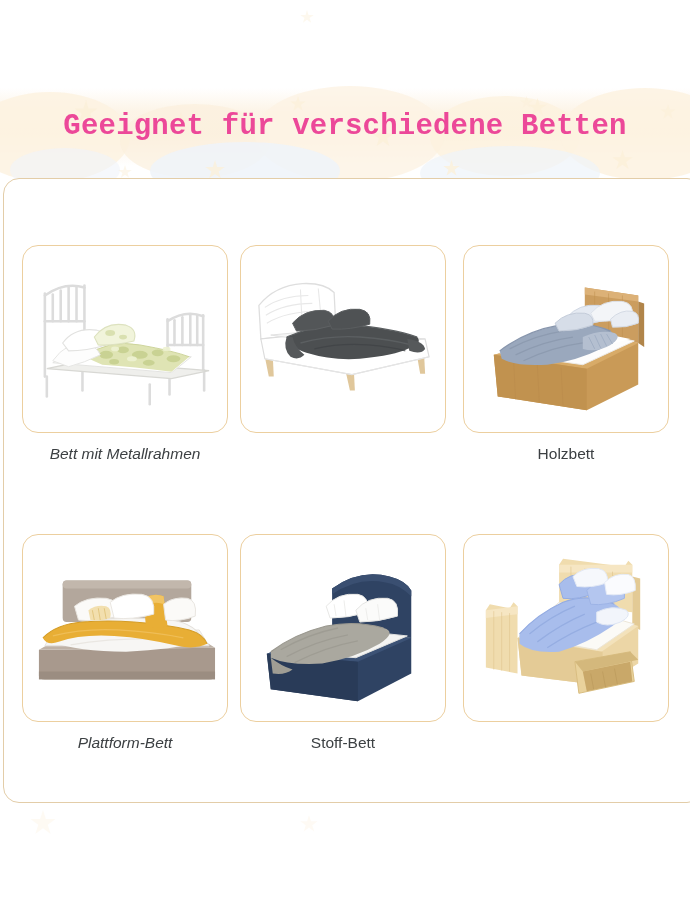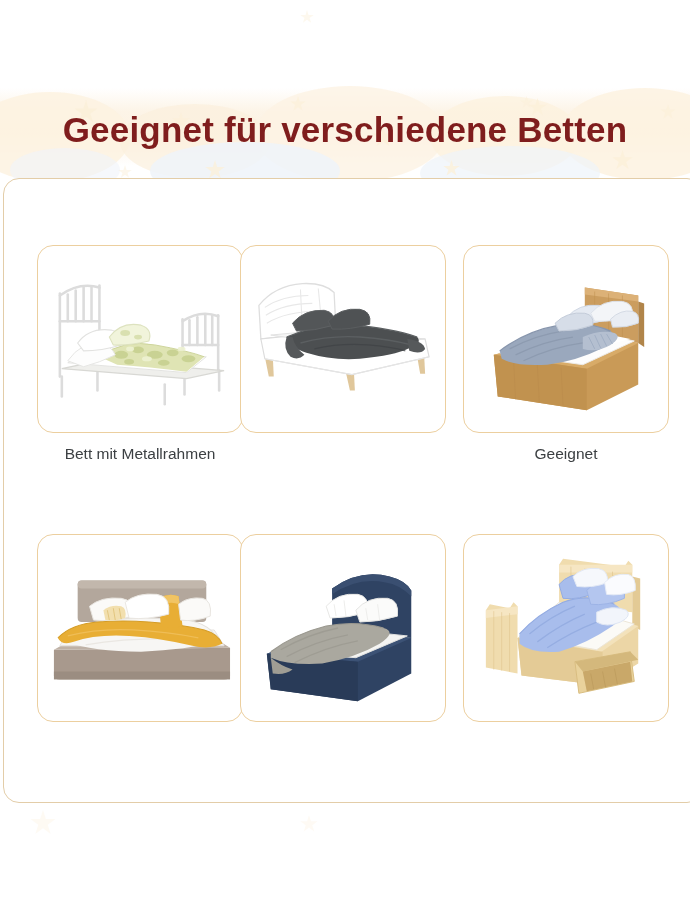--- a/index.html
+++ b/index.html
@@ -73,25 +73,26 @@
   .s13{ left: 30px;  top: 810px; width: 26px; height: 26px; opacity: .5;  background:#fdf5e7; }
   .s14{ left: 300px; top: 815px; width: 18px; height: 18px; opacity: .45; background:#fdf5e7; }
 
   
   .page-title {
     position: absolute;
     left: 50%;
     transform: translateX(-50%);
     top: 112px;
     white-space: nowrap;
-    font-size: 35px;
+    font-size: 29px;
     font-weight: 700;
     letter-spacing: 0.2px;
-    color: #7f1d1d;
+    color: #ec4899;
     line-height: 1;
+    font-family: Liberation Mono, monospace;
   }
 
   
   .panel {
     position: absolute;
     left: 3px;
     top: 178px;
     width: 700px;
     height: 625px;
     box-sizing: border-box;
@@ -113,21 +114,21 @@
     width: 206px;
     height: 188px;
     box-sizing: border-box;
     border: 1.5px solid #eccf9f;
     border-radius: 16px;
     background: #ffffff;
     overflow: hidden;
   }
   .card-r1 { top: 67px; }
   .card-r2 { top: 356px; }
-  .col-1 { left: 34px; }
+  .col-1 { left: 19px; font-style: italic; }
   .col-2 { left: 237px; }
   .col-3 { left: 460px; }
 
   .card-label {
     position: absolute;
     width: 206px;
     text-align: center;
     font-size: 15.5px;
     color: #3c4043;
     line-height: 1;
@@ -326,21 +327,21 @@
               <path d="M144 89 L150 99"></path>
           </g>
 
           <path d="M104 72 Q116 58 136 60 Q148 62 146 74 Q128 80 108 80 Z" fill="#e5eaf2" stroke="#cfd7e3" stroke-width="1"></path>
           <path d="M128 68 Q140 54 160 56 Q172 58 170 71 Q152 77 132 76 Z" fill="#f3f5f8" stroke="#dde2ea" stroke-width="1"></path>
           <path d="M92 78 Q104 66 122 68 Q132 70 130 80 Q114 86 96 86 Z" fill="#d6dde8" stroke="#c3cbd9" stroke-width="1"></path>
           <path d="M148 74 Q158 64 170 66 Q178 68 176 78 Q164 83 150 82 Z" fill="#e9edf3" stroke="#d3dae4" stroke-width="1"></path>
         </svg>
       </div>
     </div>
-    <div class="card-label label-r1 col-3">Geeignet</div>
+    <div class="card-label label-r1 col-3">Holzbett</div>
 
     <div class="card card-r2 col-1">
       <div class="bed-art">
         <svg class="bedsvg" viewBox="0 0 206 188" preserveAspectRatio="xMidYMid meet">
 
           <rect x="40" y="46" width="130" height="42" rx="4" fill="#b3a79c"></rect>
           <rect x="40" y="46" width="130" height="8" rx="4" fill="#c2b7ac"></rect>
 
           <path d="M16 116 L16 142 Q16 146 22 146 L188 146 Q194 146 194 142 L194 114 Z" fill="#a8998d"></path>
           <path d="M16 116 L194 114 L178 104 L34 106 Z" fill="#bfb2a6"></path>
@@ -371,20 +372,21 @@
 
           <path d="M66 76 Q74 70 84 72 Q90 74 88 84 Q76 88 68 86 Z" fill="#f2dfae"></path>
           <g stroke="#e2c57e" stroke-width="1" fill="none">
             <path d="M70 76 L72 86"></path>
               <path d="M76 74 L78 86"></path>
               <path d="M82 74 L84 85"></path>
           </g>
         </svg>
       </div>
     </div>
+    <div class="card-label label-r2 col-1">Plattform-Bett</div>
 
     <div class="card card-r2 col-2">
       <div class="bed-art">
         <svg class="bedsvg" viewBox="0 0 206 188" preserveAspectRatio="xMidYMid meet">
 
           <path d="M92 54 Q120 34 150 42 Q166 46 172 56 L172 104 L92 96 Z" fill="#2f4363"></path>
           <path d="M92 54 Q120 34 150 42 Q166 46 172 56 L172 62 Q160 50 146 48 Q118 42 92 60 Z" fill="#3a4f71"></path>
 
           <path d="M26 120 L30 156 L118 168 L172 140 L172 104 L92 96 Z" fill="#2f4363"></path>
           <path d="M26 120 L92 96 L172 104 L118 128 Z" fill="#3c5275"></path>
@@ -406,20 +408,21 @@
           <path d="M116 76 Q128 62 148 64 Q160 66 158 82 Q138 88 120 88 Z" fill="#fbfbfa" stroke="#e4e4e2" stroke-width="1"></path>
           <g stroke="#ededeb" stroke-width="1" fill="none">
             <path d="M94 70 L96 82"></path>
               <path d="M104 66 L106 82"></path>
             <path d="M126 74 L128 86"></path>
               <path d="M138 70 L140 86"></path>
           </g>
         </svg>
       </div>
     </div>
+    <div class="card-label label-r2 col-2">Stoff-Bett</div>
 
     <div class="card card-r2 col-3">
       <div class="bed-art">
         <svg class="bedsvg" viewBox="0 0 206 188" preserveAspectRatio="xMidYMid meet">
 
           <path d="M96 30 L100 24 L162 32 L166 26 L170 30 L170 78 L96 70 Z" fill="#f0dcae"></path>
           <path d="M96 30 L170 30 L170 38 L96 38 Z" fill="#f6e6c3"></path>
           <g stroke="#e0c68f" stroke-width="0.9" opacity=".75">
             <path d="M108 32 L108 71"></path>
               <path d="M122 34 L122 73"></path>

